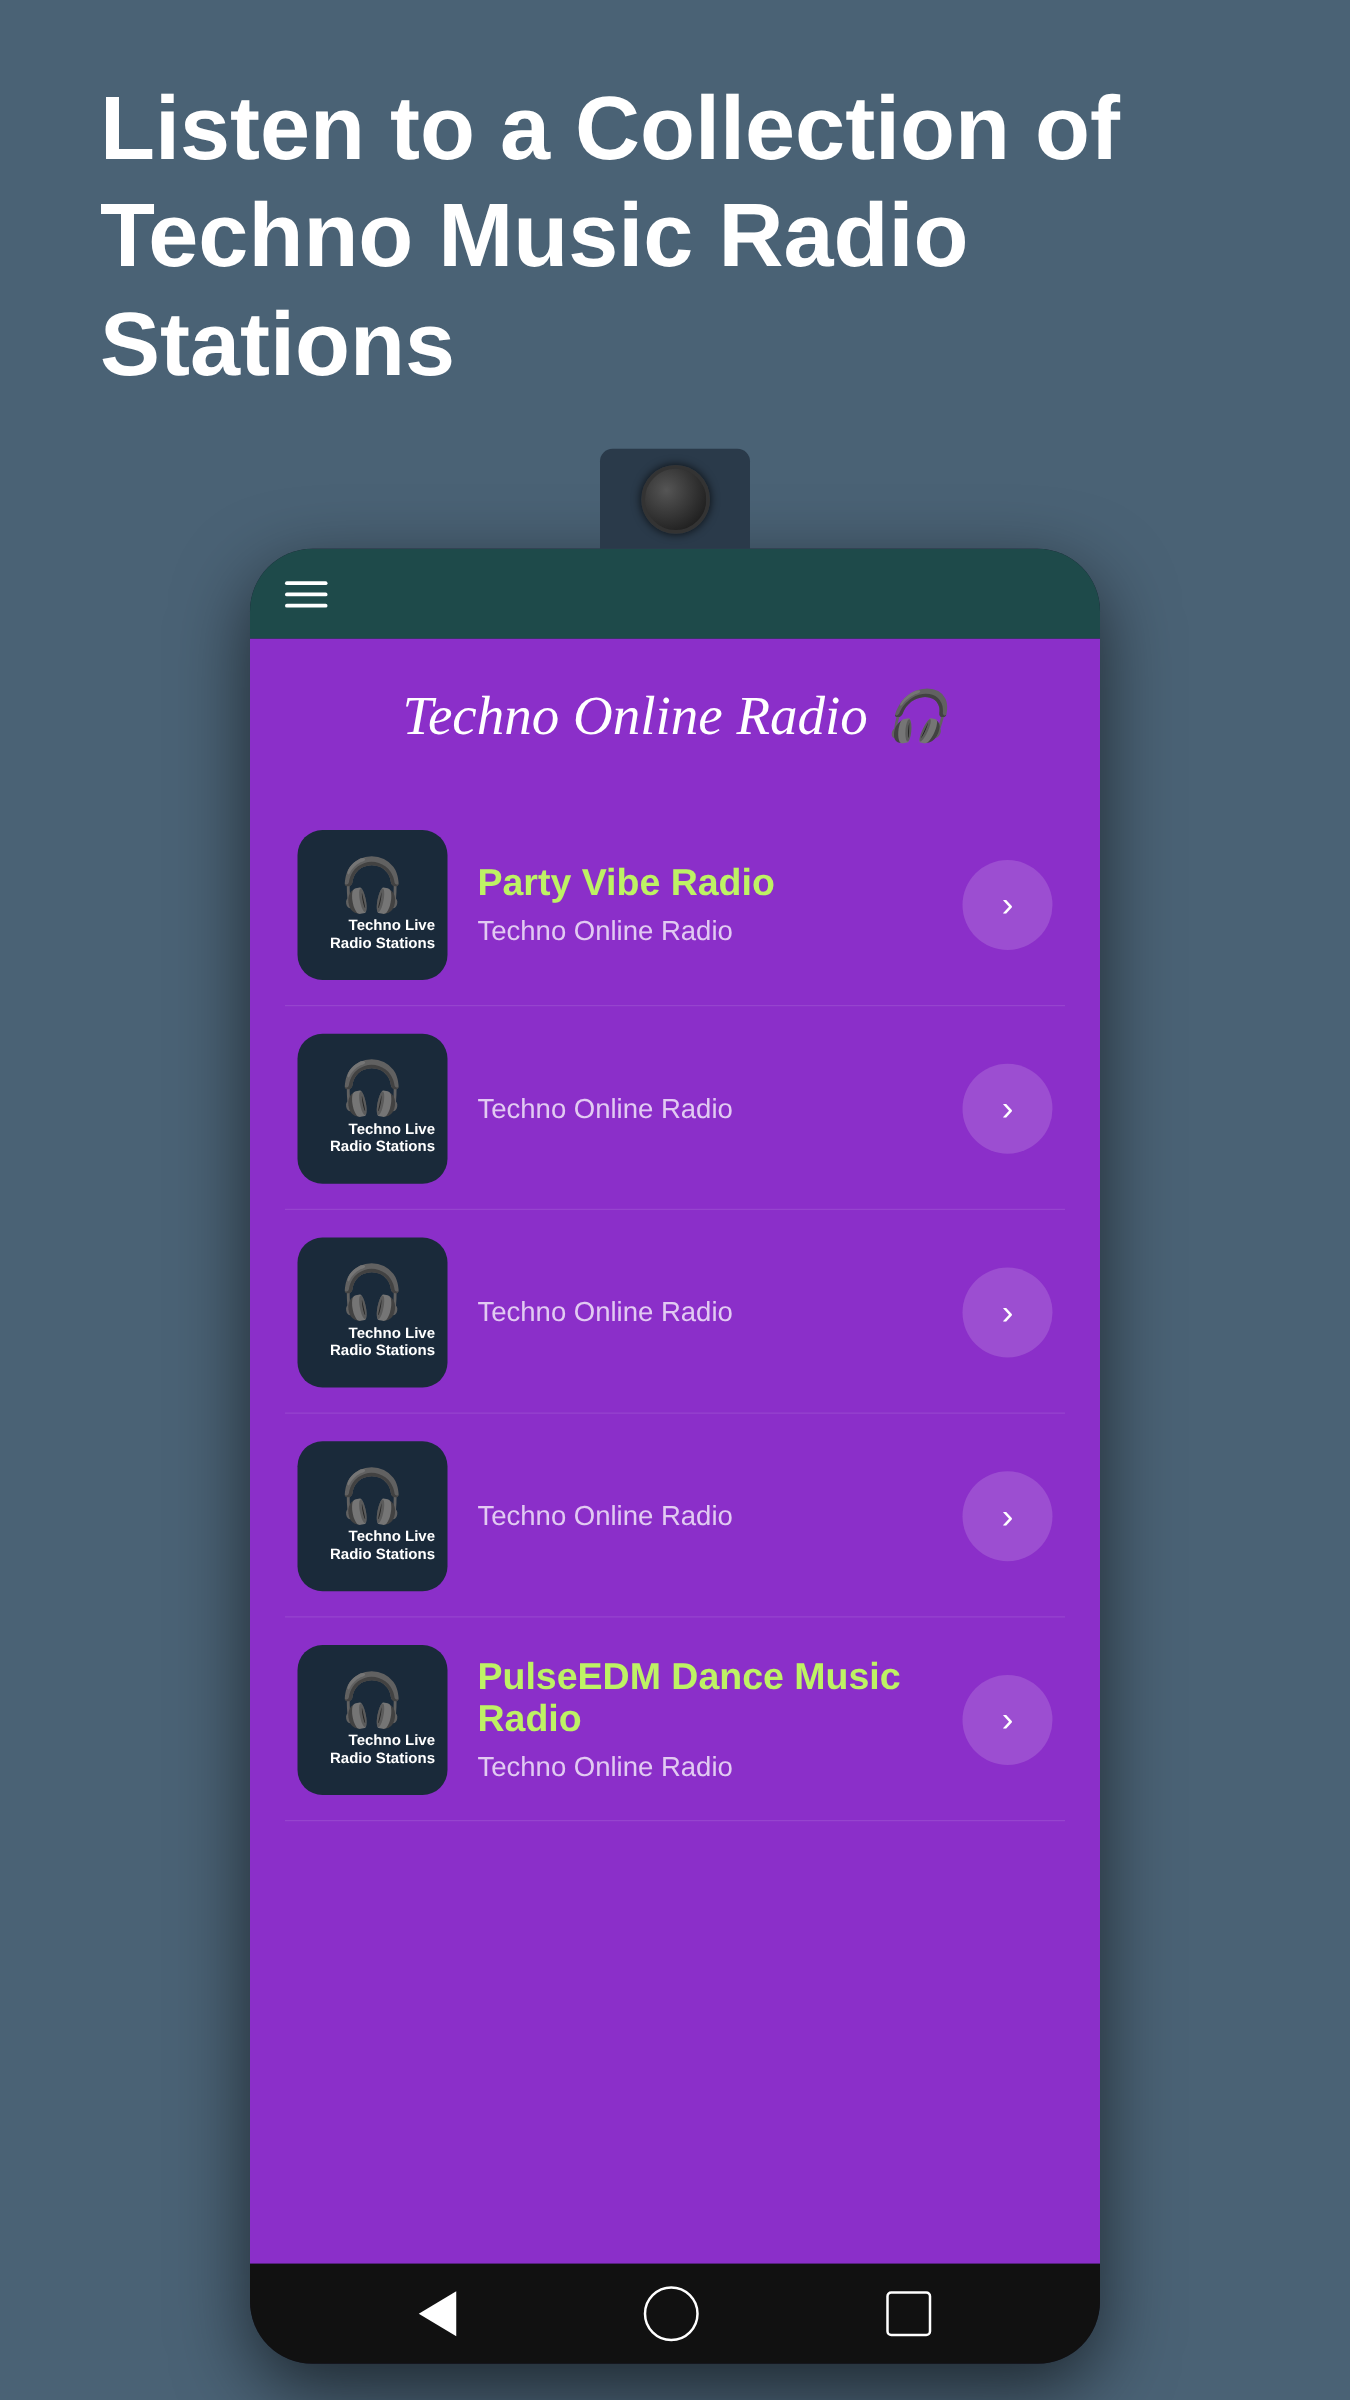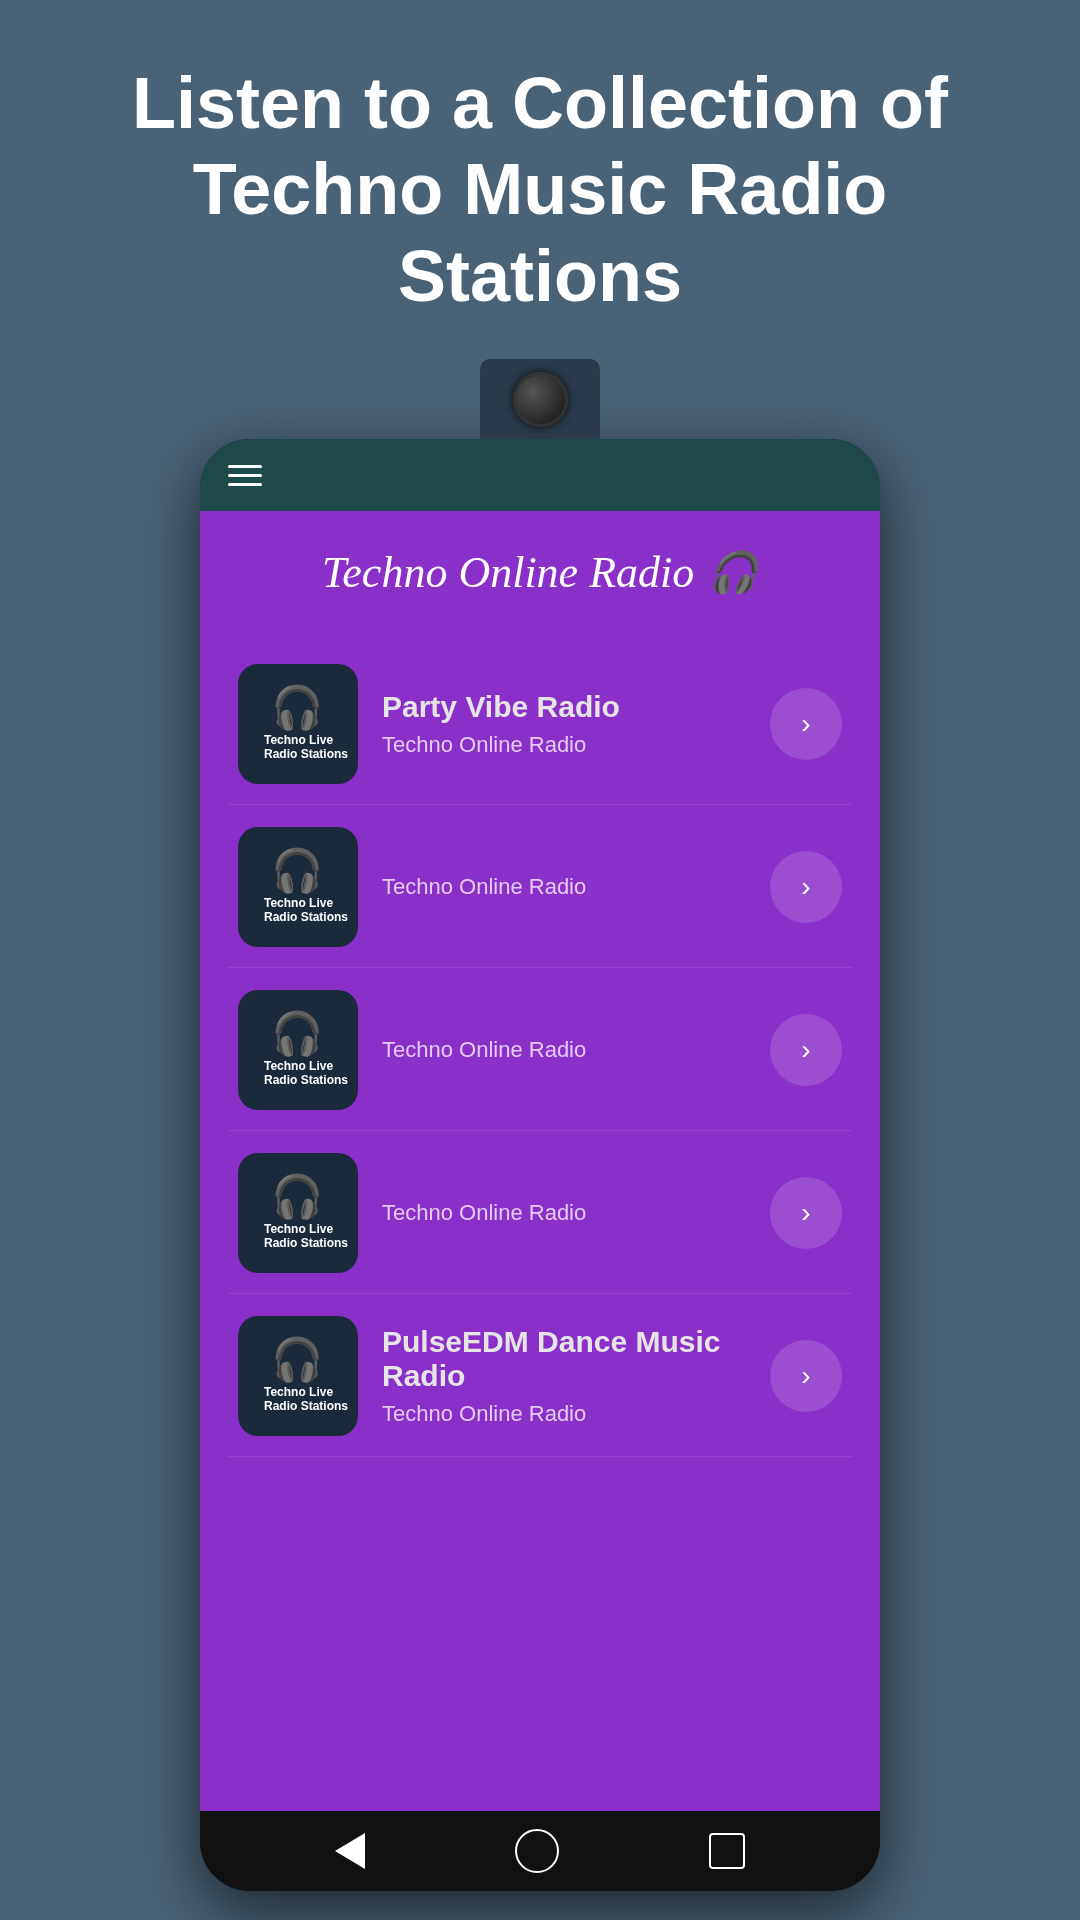--- a/index.html
+++ b/index.html
@@ -11,21 +11,21 @@
       font-family: 'Arial', sans-serif;
       overflow: hidden;
       display: flex;
       flex-direction: column;
       align-items: center;
     }
 
     .page-header {
       width: 100%;
       padding: 60px 80px 40px;
-      text-align: center;
+      text-align: left;
     }
 
     .page-title {
       color: #ffffff;
       font-size: 72px;
       font-weight: 700;
       line-height: 1.2;
     }
 
     .phone-container {
@@ -171,33 +171,33 @@
 
     .logo-headphones {
       font-size: 42px;
       color: white;
       line-height: 1;
     }
 
     .logo-text {
       color: white;
       font-size: 12px;
-      text-align: left;
+      text-align: right;
       line-height: 1.2;
       margin-top: 4px;
       font-weight: 600;
       margin-left: 16px;
     }
 
     .station-info {
       flex: 1;
     }
 
     .station-name {
-      color: #e5e5e5;
+      color: #bef264;
       font-size: 30px;
       font-weight: 600;
       margin-bottom: 8px;
     }
 
     .station-subtitle {
       color: rgba(255,255,255,0.75);
       font-size: 22px;
     }
 

